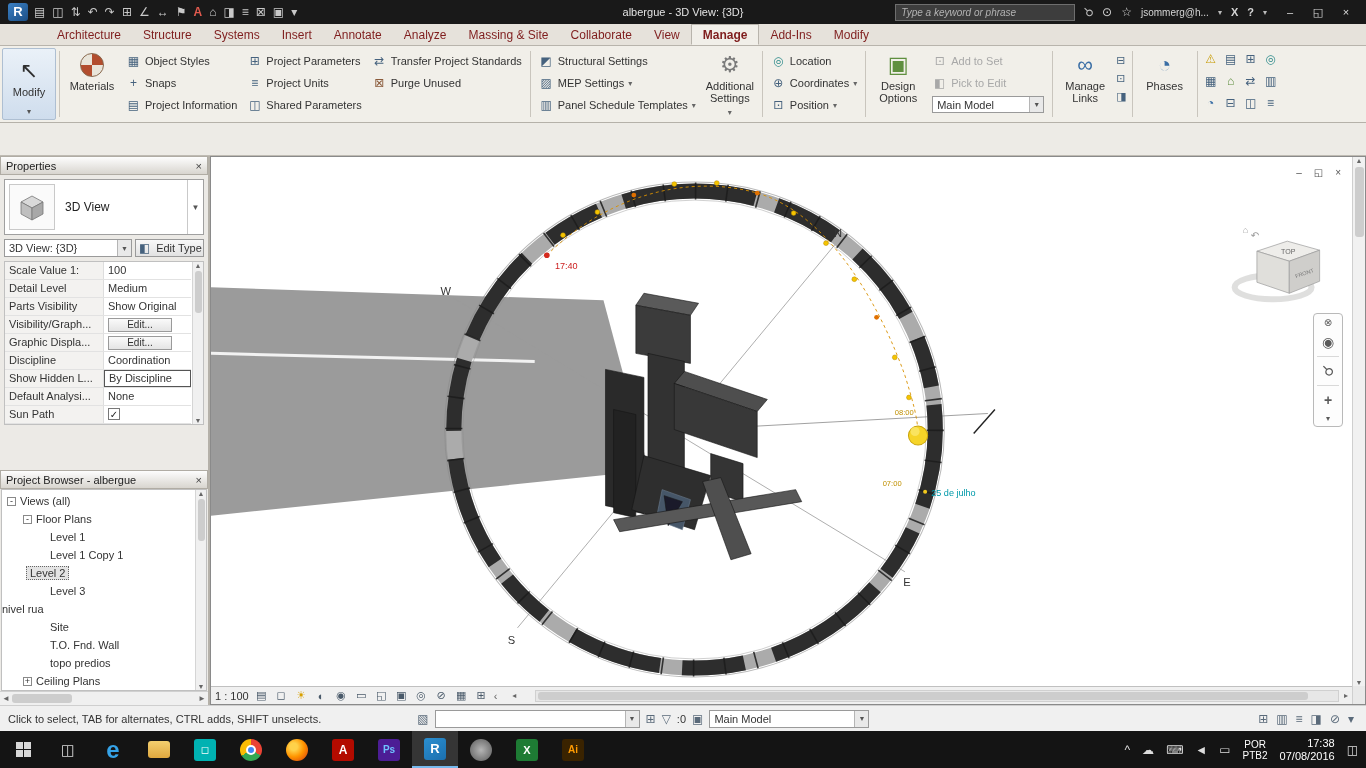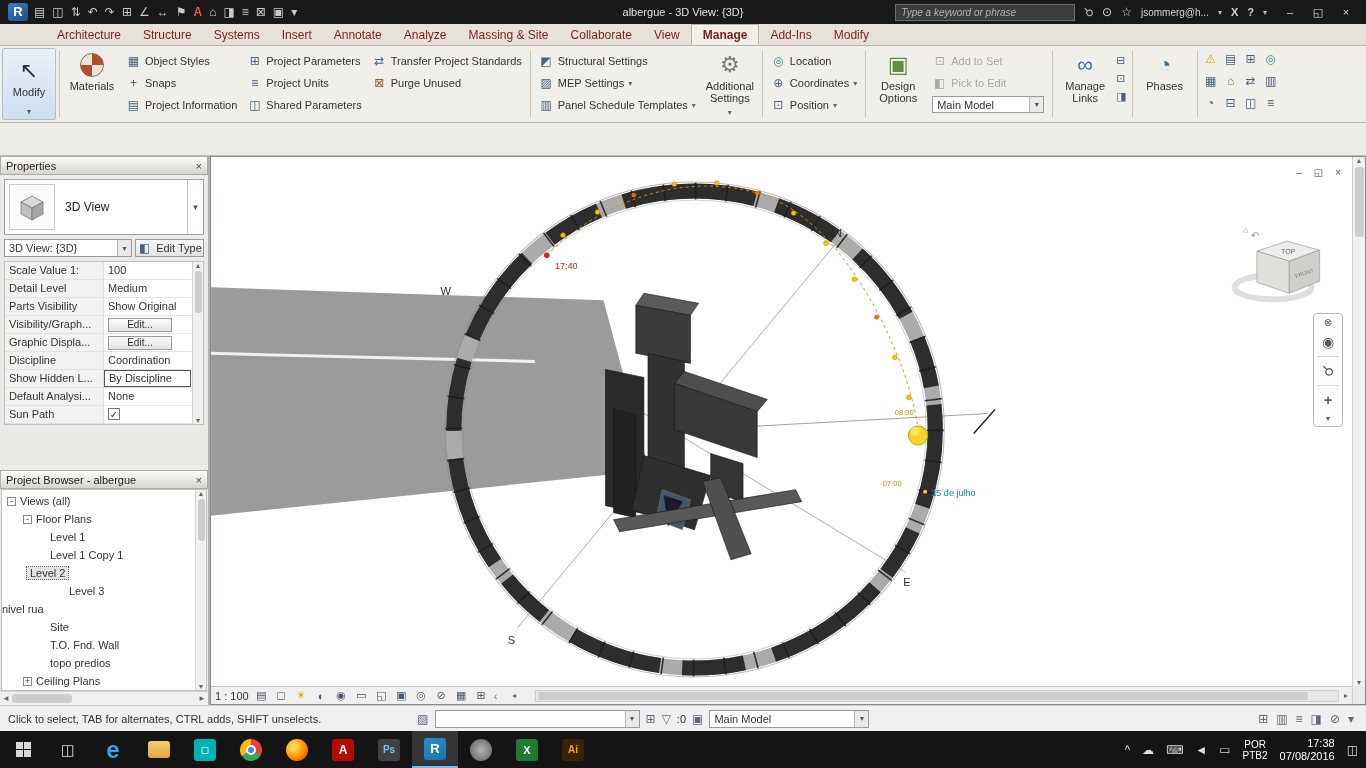--- a/index.html
+++ b/index.html
@@ -460,21 +460,21 @@
         </div>
         <div class="trow" style="padding-left:48px;">
           <span>Level 1</span>
         </div>
         <div class="trow" style="padding-left:48px;">
           <span>Level 1 Copy 1</span>
         </div>
         <div class="trow" style="padding-left:24px;">
           <span class="tsel">Level 2</span>
         </div>
-        <div class="trow" style="padding-left:48px;margin-left:19px;">
+        <div class="trow" style="padding-left:48px;">
           <span>Level 3</span>
         </div>
         <div class="trow" style="">
           <span>nivel rua</span>
         </div>
         <div class="trow" style="padding-left:48px;">
           <span>Site</span>
         </div>
         <div class="trow" style="padding-left:48px;">
           <span>T.O. Fnd. Wall</span>
@@ -680,21 +680,21 @@
       </span>
     </span>
   </div>
   <div class="tapp">
     <span class="icsq" style="border-radius:50%;background:radial-gradient(circle at 35% 35%, #ffd24a 0 18%, #ff9500 50%, #e55b0a 80%);"></span>
   </div>
   <div class="tapp">
     <span class="icsq" style="background:#b30b00;color:#fff;font-size:12px;">A</span>
   </div>
   <div class="tapp">
-    <span class="icsq" style="background:#404040;color:#6fc3ff;font-size:10px;">Ps</span>
+    <span class="icsq" style="background:#4c1d95;color:#6fc3ff;font-size:10px;">Ps</span>
   </div>
   <div class="tapp active">
     <span class="icsq" style="background:linear-gradient(145deg,#2b8fd0,#1b6fae);color:#fff;font-size:13px;">R</span>
   </div>
   <div class="tapp">
     <span class="icsq" style="border-radius:50%;background:radial-gradient(#b5b5b5,#5a5a5a);"></span>
   </div>
   <div class="tapp">
     <span class="icsq" style="background:#1e7b34;color:#fff;font-size:11px;">X</span>
   </div>

